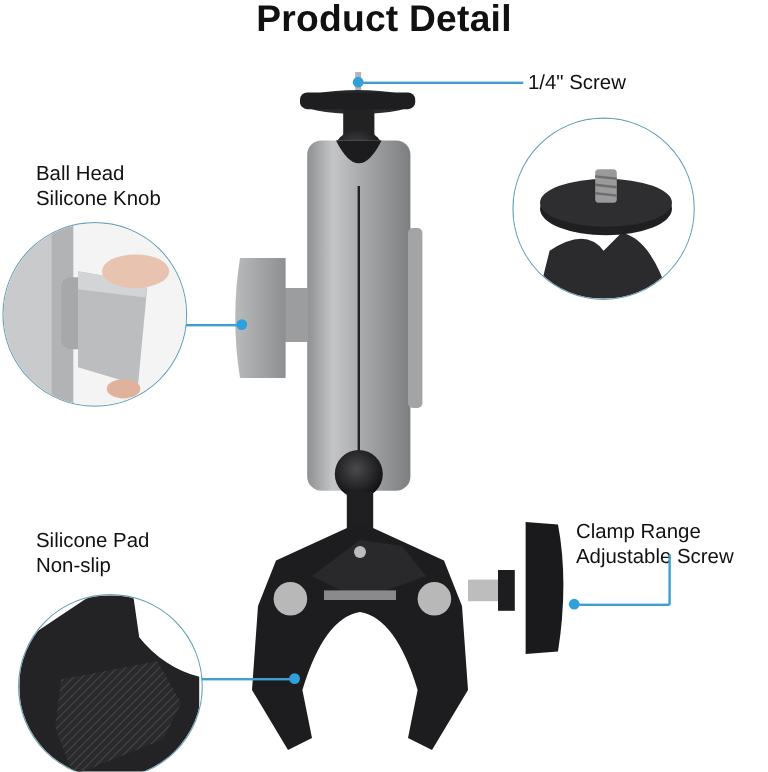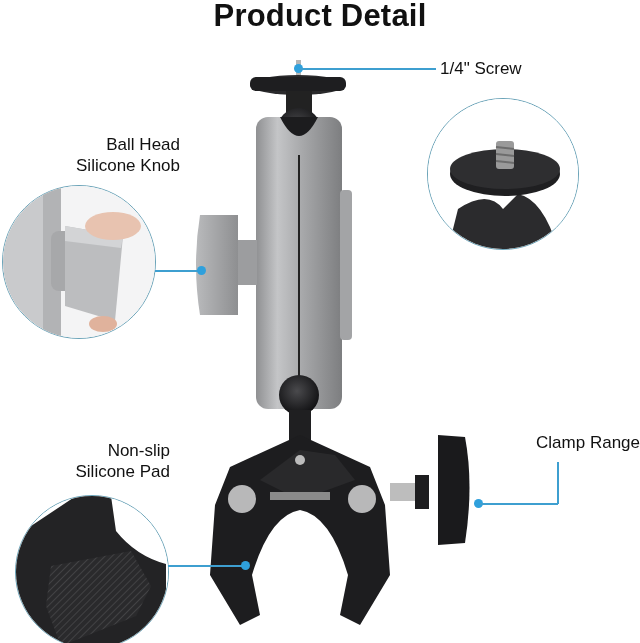--- a/index.html
+++ b/index.html
@@ -1,18 +1,18 @@
 <!DOCTYPE html>
 <html><head>
 <meta charset="utf-8">
 <style>
   html, body { margin: 0; padding: 0; background: #ffffff; }
   body { width: 640px; height: 643px; position: relative; overflow: hidden; font-family: "Liberation Sans", sans-serif; color: #111; }
   .title { position: absolute; left: 0; right: 0; top: -2px; text-align: center; font-weight: bold; font-size: 31px; letter-spacing: 0.2px; }
-  .label { position: absolute; font-size: 17px; line-height: 21px; text-align: right; color: #111; }
+  .label { position: absolute; font-size: 17px; line-height: 21px; text-align: left; color: #111; }
   .circle { position: absolute; border-radius: 50%; border: 1.5px solid #6aa3b8; overflow: hidden; background: #fff; }
   .line { position: absolute; background: #3e9fd0; }
   .dot { position: absolute; width: 9px; height: 9px; border-radius: 50%; background: #2fa0dc; }
   svg { display: block; }
 </style>
 </head>
 <body>
 
 <div class="title">Product Detail</div>
 
@@ -96,37 +96,38 @@
     <ellipse cx="77" cy="75" rx="55" ry="22" fill="#1f1f21"></ellipse>
     <ellipse cx="77" cy="70" rx="55" ry="20" fill="#2e2e30"></ellipse>
     <rect x="68" y="42" width="18" height="28" rx="3" fill="#9a9a9a"></rect>
     <line x1="68" y1="48" x2="86" y2="50" stroke="#6d6d6d" stroke-width="2"></line>
     <line x1="68" y1="55" x2="86" y2="57" stroke="#6d6d6d" stroke-width="2"></line>
     <line x1="68" y1="62" x2="86" y2="64" stroke="#6d6d6d" stroke-width="2"></line>
   </svg>
 </div>
 
 <div class="label" style="left:30px;top:440px;width:140px;">
+  <div>Silicone Pad</div>
   <div>Non-slip</div>
-  <div>Silicone Pad</div>
 </div>
 <div class="circle" style="left:15px;top:495px;width:152px;height:152px;">
   <svg width="152" height="152" viewBox="0 0 152 152">
     <defs>
       <pattern id="stripes" width="5" height="5" patternUnits="userSpaceOnUse" patternTransform="rotate(45)">
         <rect width="5" height="5" fill="#2a2a2c"></rect>
         <line x1="0" y1="0" x2="0" y2="5" stroke="#4a4a4c" stroke-width="1.5"></line>
       </pattern>
     </defs>
     <rect x="0" y="0" width="152" height="152" fill="#fff"></rect>
     <path d="M0 40 L60 0 L95 0 L100 35 Q120 60 150 68 L150 152 L0 152 Z" fill="#232325"></path>
     <path d="M35 70 L115 55 L135 90 L120 120 L45 150 L30 110 Z" fill="url(#stripes)"></path>
   </svg>
 </div>
 <div class="line" style="left:168px;top:565px;width:76px;height:1.5px;"></div>
 <div class="dot" style="left:241px;top:561px;"></div>
 
 <div class="label" style="left:480px;top:432px;width:160px;">
   <div>Clamp Range</div>
+  <div>Adjustable Screw</div>
 </div>
 <div class="dot" style="left:474px;top:499px;"></div>
 <div class="line" style="left:480px;top:503px;width:78px;height:1.5px;"></div>
 <div class="line" style="left:557px;top:462px;width:1.5px;height:42px;"></div>
 
 </body></html>

